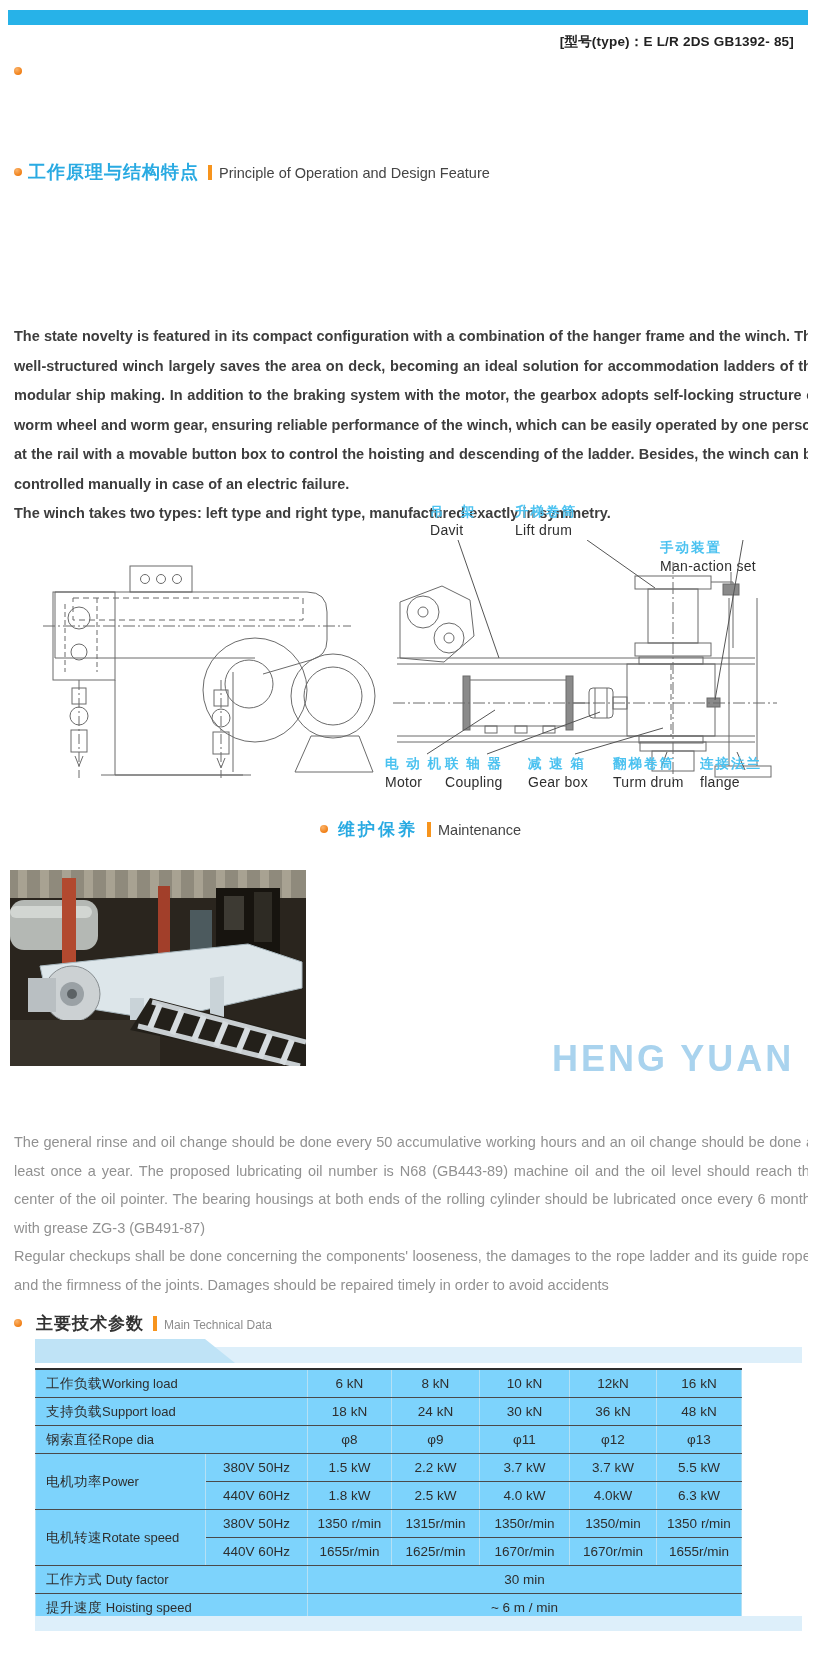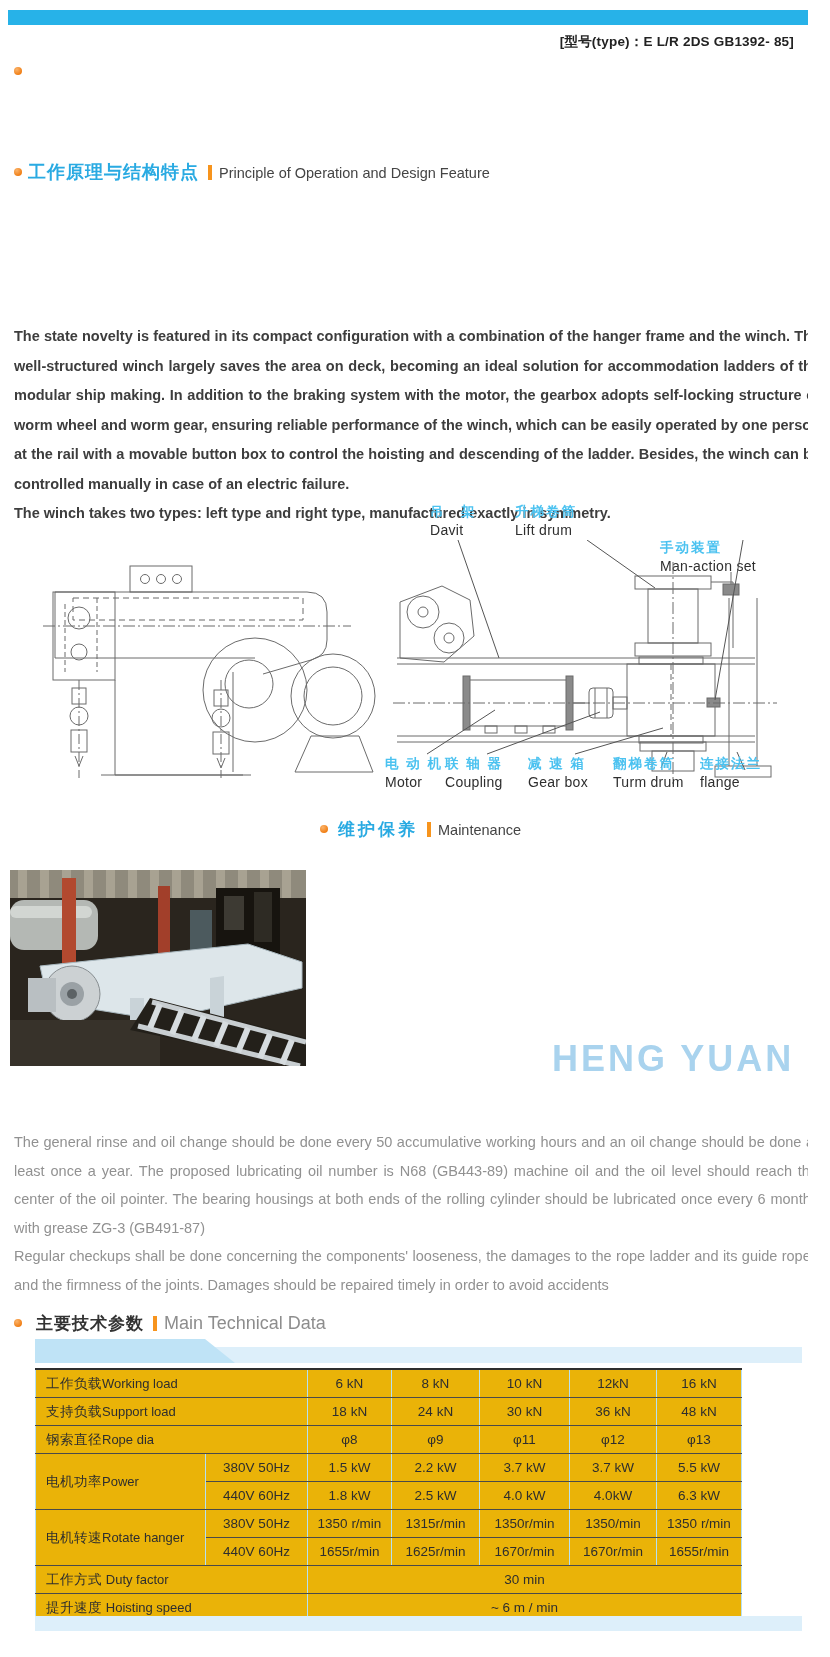--- a/index.html
+++ b/index.html
@@ -17,21 +17,21 @@
   .intro .zh .bullet{margin-right:6px;margin-top:-3px;}
   .intro .en{margin-top:6px;margin-left:14px;width:778px;font-size:14.5px;font-weight:bold;
              color:#3d3d3d;line-height:29px;text-align:justify;}
 
   .sec-head{position:absolute;white-space:nowrap;}
   .sec-head .bullet{margin-right:6px;margin-top:-4px;}
   .sec-head .zh-cyan{font-size:18px;font-weight:bold;color:#29aae2;letter-spacing:1px;}
   .sec-head .zh-dark{font-size:17px;font-weight:bold;color:#333;letter-spacing:1px;}
   .sec-head .obar{display:inline-block;width:4px;height:15px;background:#f7941d;margin:0 7px -2px 9px;}
   .sec-head .en{font-size:14.5px;color:#444;}
-  .sec-head .en-gray{font-size:18px;color:#8d8d8d;}
+  .sec-head .en-gray{font-size:12px;color:#8d8d8d;}
 
   .zh-para{position:absolute;font-size:14.5px;color:#3a3a3a;line-height:29px;
            text-align:justify;letter-spacing:.5px;}
   .zh-para p{margin:0;text-indent:2em;}
 
   .en-para{position:absolute;font-size:14.5px;font-weight:bold;color:#3d3d3d;
            line-height:29.5px;text-align:justify;}
   .en-para p{margin:0;}
 
   .gray-para{position:absolute;font-size:14.5px;color:#919191;line-height:28.5px;text-align:justify;}
@@ -53,21 +53,21 @@
 
   .band-wrap{position:absolute;left:35px;top:1339px;width:767px;height:24px;}
   .band{position:absolute;left:0;top:8px;width:100%;height:16px;background:#ddeffa;}
   .band-tab{position:absolute;left:0;top:0;width:200px;height:24px;background:#bfe3f6;
             clip-path:polygon(0 0,85% 0,100% 100%,0 100%);}
 
   table.tech{position:absolute;left:35px;top:1368px;border-collapse:collapse;table-layout:fixed;
              font-size:13.5px;color:#2e2e2e;}
   table.tech td{border-top:1px solid #4a4a4a;border-bottom:1px solid #4a4a4a;
                 border-left:1px solid #b5e0f4;border-right:1px solid #b5e0f4;
-                height:27px;padding:0 4px;background:#eab308;}
+                height:27px;padding:0 4px;background:#7dd3fc;}
   table.tech tr:first-child td{border-top:2px solid #2e2e2e;}
   table.tech tr:last-child td{border-bottom:2px solid #2e2e2e;}
   table.tech td.lab{text-align:left;padding-left:10px;}
   table.tech td.val,table.tech td.sub,table.tech td.spanv{text-align:center;margin-top:48px;}
   .lz{letter-spacing:.5px;} .le{font-size:13px;}
   .tfoot-band{position:absolute;left:35px;top:1616px;width:767px;height:15px;background:#ddeffa;}
 </style>
 </head>
 <body>
 
@@ -353,21 +353,21 @@
     </tr>
     <tr>
       <td class="sub">440V 60Hz</td>
       <td class="val">1.8 kW</td>
       <td class="val">2.5 kW</td>
       <td class="val">4.0 kW</td>
       <td class="val">4.0kW</td>
       <td class="val">6.3 kW</td>
     </tr>
     <tr>
-      <td class="lab" rowspan="2"><span class="lz">电机转速</span><span class="le">Rotate  hanger</span></td>
+      <td class="lab" rowspan="2"><span class="lz">电机转速</span><span class="le">Rotate  speed</span></td>
       <td class="sub">380V 50Hz</td>
       <td class="val">1350 r/min</td>
       <td class="val">1315r/min</td>
       <td class="val">1350r/min</td>
       <td class="val">1350/min</td>
       <td class="val">1350 r/min</td>
     </tr>
     <tr>
       <td class="sub">440V 60Hz</td>
       <td class="val">1655r/min</td>

